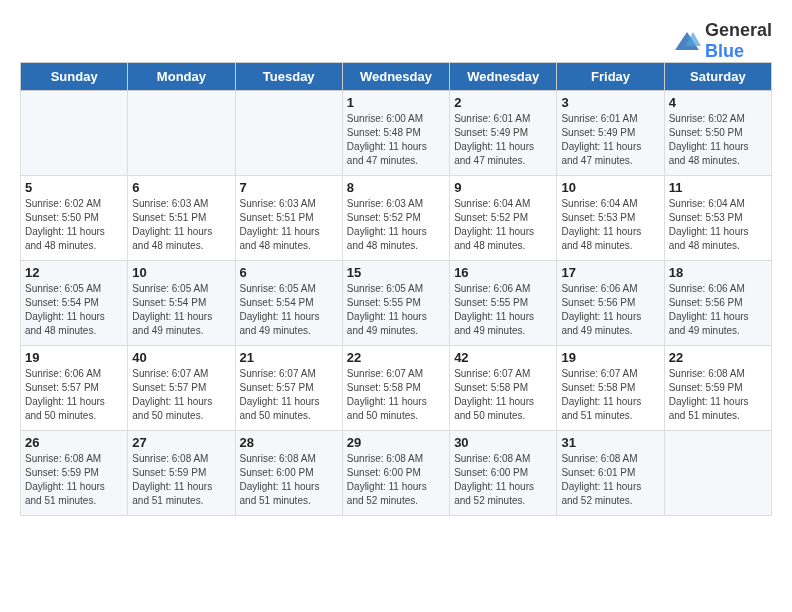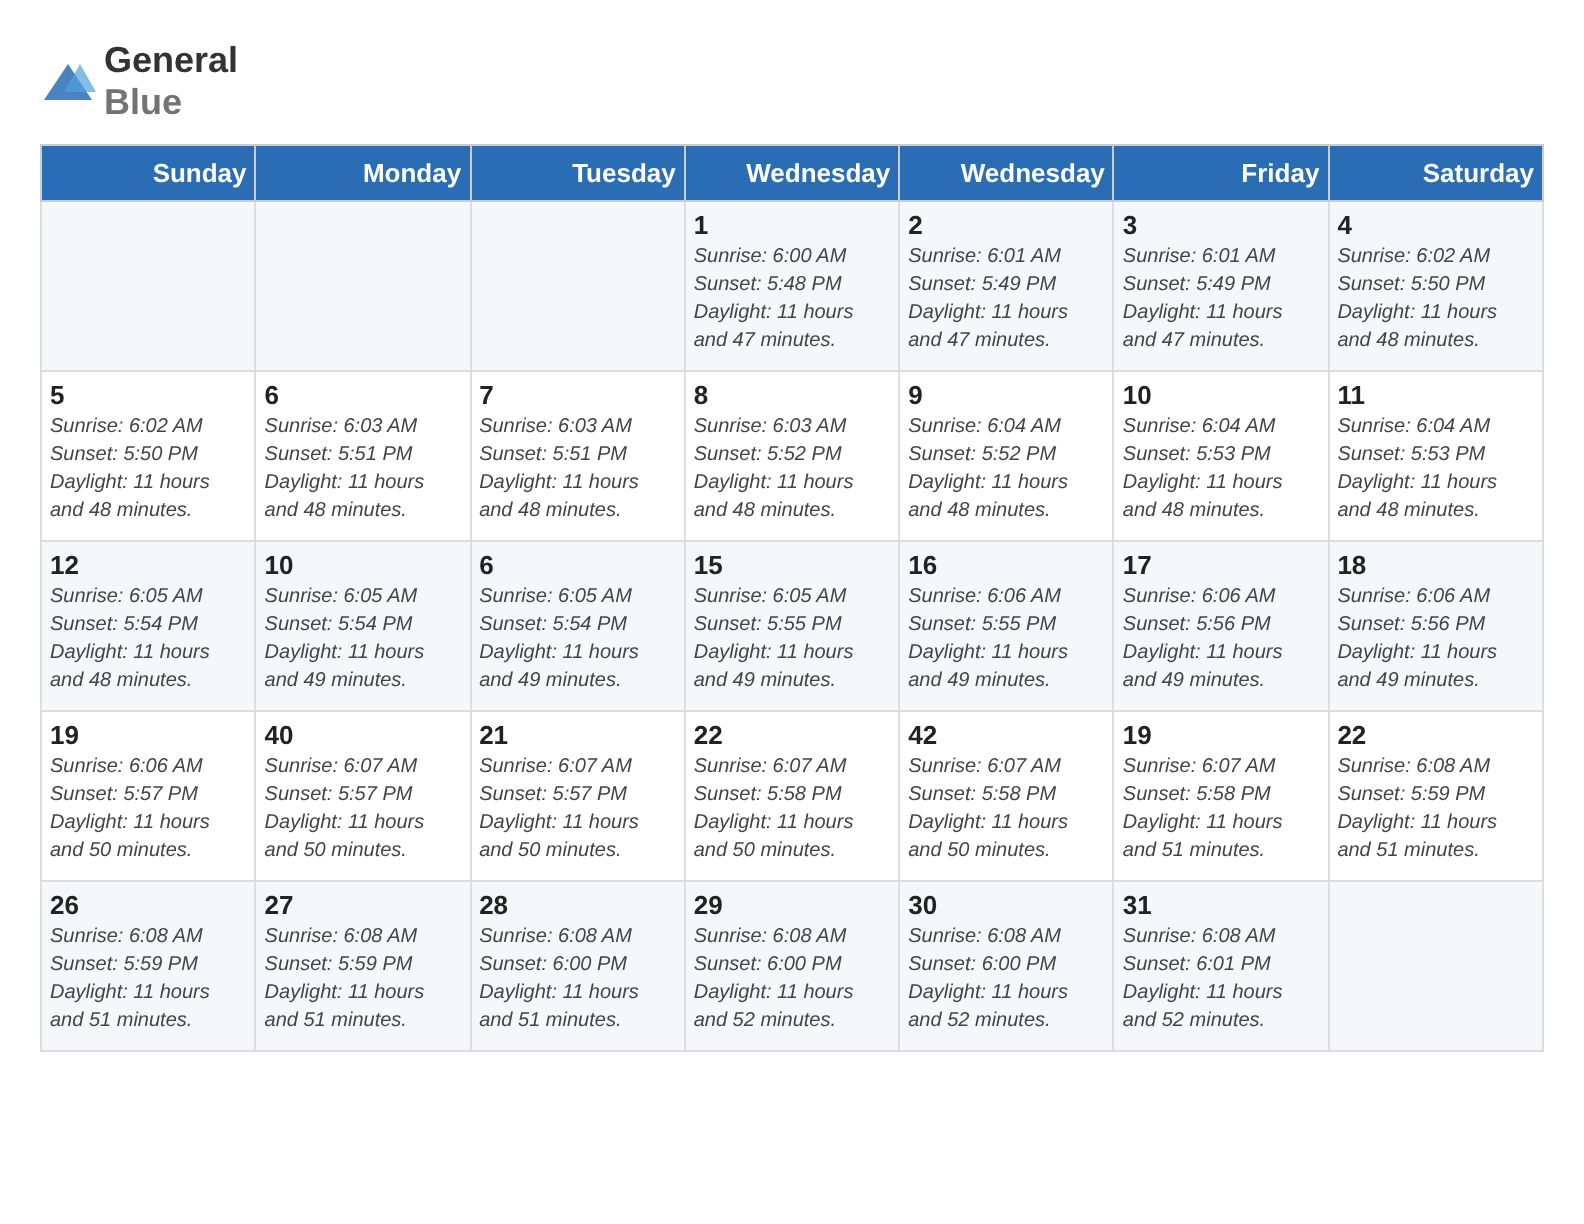--- a/index.html
+++ b/index.html
@@ -5,38 +5,37 @@
     * { box-sizing: border-box; margin: 0; padding: 0; }
     body {
       font-family: Arial, sans-serif;
       background: #fff;
       width: 792px;
       min-height: 612px;
       padding: 20px;
     }
     .header {
       display: flex;
-      justify-content: flex-start;
+      justify-content: flex-end;
       align-items: flex-start;
-      margin-bottom: 10px;
     }
     .logo {
       display: flex;
       align-items: center;
       gap: 4px;
     }
     .logo-text-general {
       font-size: 18px;
       font-weight: bold;
       color: #333;
     }
     .logo-text-blue {
       font-size: 18px;
       font-weight: bold;
-      color: #737373;
+      color: #3b82f6;
     }
     .logo-icon {
       width: 28px;
       height: 22px;
     }
     .title-block {
       text-align: right;
     }
     .title-block h1 {
       font-size: 32px;
@@ -53,21 +52,21 @@
       width: 100%;
       border-collapse: collapse;
       table-layout: fixed;
     }
     thead tr th {
       background-color: #2a6db5;
       color: #fff;
       font-size: 13px;
       font-weight: bold;
       padding: 6px 4px;
-      text-align: right;
+      text-align: center;
       border: 1px solid #ccc;
     }
     tbody tr td {
       vertical-align: top;
       font-size: 10.5px;
       color: #333;
       padding: 4px 4px;
       border: 1px solid #ddd;
       height: 85px;
       background: #fff;
@@ -79,21 +78,20 @@
       font-size: 13px;
       font-weight: bold;
       color: #222;
       display: block;
       margin-bottom: 2px;
     }
     .day-info {
       font-size: 10px;
       color: #444;
       line-height: 1.4;
-      font-style: italic;
     }
     .empty-cell {
       background: #f5f7fa;
     }
   </style>
 </head>
 <body>
 
 <div class="header">
   <div class="logo">

